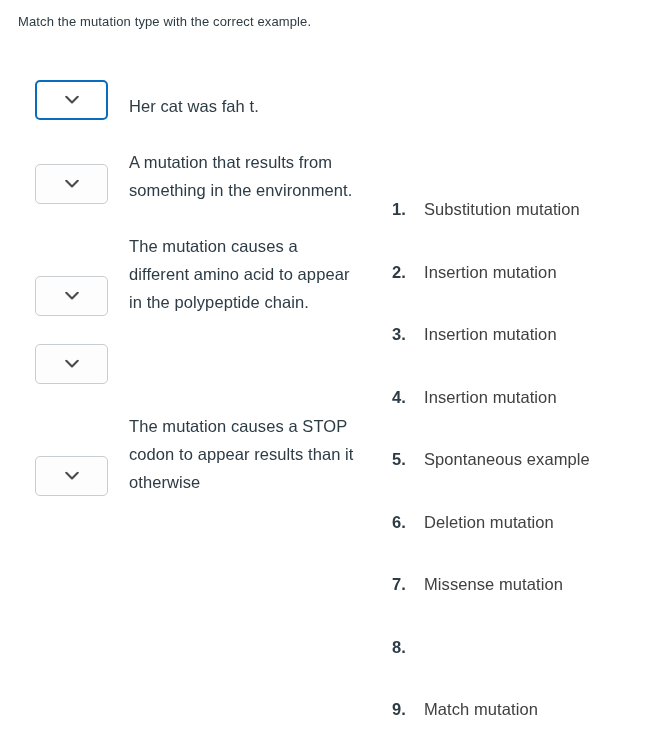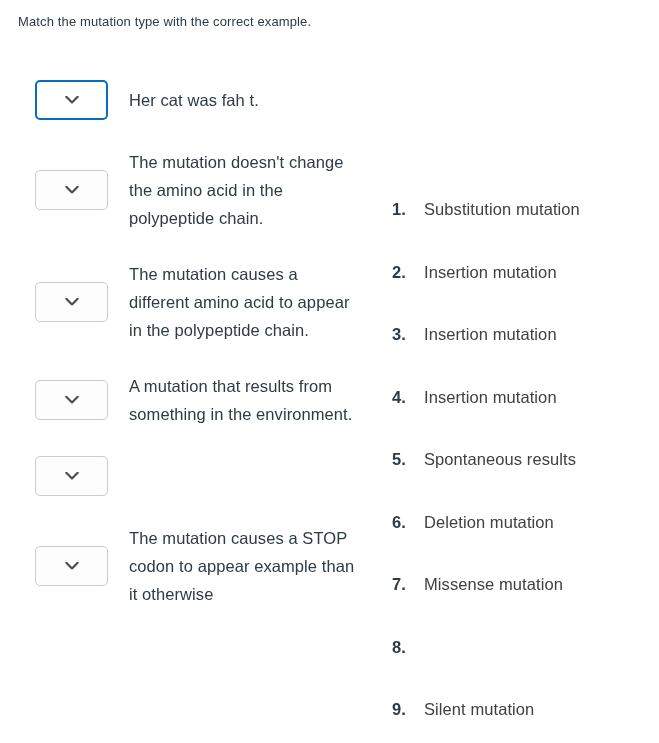--- a/index.html
+++ b/index.html
@@ -38,21 +38,21 @@
   .answers-column {
     position: absolute;
     left: 0;
     top: 72px;
     width: 390px;
   }
 
   .answer-row {
     position: relative;
     display: flex;
-    align-items: center;
+    align-items: flex-end;
     margin-bottom: 20px;
   }
 
   .select-wrap {
     flex: 0 0 auto;
     width: 73px;
     margin-left: 35px;
     margin-right: 21px;
     margin-top: 8px;
   }
@@ -150,21 +150,21 @@
       <div class="answer-row">
         <div class="select-wrap">
           <div class="select-box">
             <span class="chev">
               <svg width="14" height="9" viewBox="0 0 14 9" xmlns="http://www.w3.org/2000/svg">
                 <path d="M1.3 1.3 L7 7 L12.7 1.3" fill="none" stroke="#4a4a4a" stroke-width="2.1" stroke-linecap="round" stroke-linejoin="round"></path>
               </svg>
             </span>
           </div>
         </div>
-        <div class="answer-text">The mutation doesn't change the amino acid in the polypeptide chain.</div>
+        <div class="answer-text">A mutation that results from something in the environment.</div>
       </div>
       <div class="answer-row">
         <div class="select-wrap">
           <div class="select-box">
             <span class="chev">
               <svg width="14" height="9" viewBox="0 0 14 9" xmlns="http://www.w3.org/2000/svg">
                 <path d="M1.3 1.3 L7 7 L12.7 1.3" fill="none" stroke="#4a4a4a" stroke-width="2.1" stroke-linecap="round" stroke-linejoin="round"></path>
               </svg>
             </span>
           </div>
@@ -174,44 +174,32 @@
       <div class="answer-row">
         <div class="select-wrap">
           <div class="select-box">
             <span class="chev">
               <svg width="14" height="9" viewBox="0 0 14 9" xmlns="http://www.w3.org/2000/svg">
                 <path d="M1.3 1.3 L7 7 L12.7 1.3" fill="none" stroke="#4a4a4a" stroke-width="2.1" stroke-linecap="round" stroke-linejoin="round"></path>
               </svg>
             </span>
           </div>
         </div>
-        <div class="answer-text">A mutation that results from something in the environment.</div>
-      </div>
-      <div class="answer-row">
-        <div class="select-wrap">
-          <div class="select-box">
-            <span class="chev">
-              <svg width="14" height="9" viewBox="0 0 14 9" xmlns="http://www.w3.org/2000/svg">
-                <path d="M1.3 1.3 L7 7 L12.7 1.3" fill="none" stroke="#4a4a4a" stroke-width="2.1" stroke-linecap="round" stroke-linejoin="round"></path>
-              </svg>
-            </span>
-          </div>
-        </div>
-      </div>
-      <div class="answer-row">
-        <div class="select-wrap">
-          <div class="select-box">
-            <span class="chev">
-              <svg width="14" height="9" viewBox="0 0 14 9" xmlns="http://www.w3.org/2000/svg">
-                <path d="M1.3 1.3 L7 7 L12.7 1.3" fill="none" stroke="#4a4a4a" stroke-width="2.1" stroke-linecap="round" stroke-linejoin="round"></path>
-              </svg>
-            </span>
-          </div>
-        </div>
-        <div class="answer-text">The mutation causes a STOP codon to appear example than it otherwise</div>
+      </div>
+      <div class="answer-row">
+        <div class="select-wrap">
+          <div class="select-box">
+            <span class="chev">
+              <svg width="14" height="9" viewBox="0 0 14 9" xmlns="http://www.w3.org/2000/svg">
+                <path d="M1.3 1.3 L7 7 L12.7 1.3" fill="none" stroke="#4a4a4a" stroke-width="2.1" stroke-linecap="round" stroke-linejoin="round"></path>
+              </svg>
+            </span>
+          </div>
+        </div>
+        <div class="answer-text">The mutation causes a STOP codon to appear results than it otherwise</div>
       </div>
     </div>
 
   <div class="choices-column">
       <div class="choice-item">
         <span class="choice-num">1.</span>
         <span class="choice-label">Substitution mutation</span>
       </div>
       <div class="choice-item">
         <span class="choice-num">2.</span>
@@ -220,32 +208,32 @@
       <div class="choice-item">
         <span class="choice-num">3.</span>
         <span class="choice-label">Insertion mutation</span>
       </div>
       <div class="choice-item">
         <span class="choice-num">4.</span>
         <span class="choice-label">Insertion mutation</span>
       </div>
       <div class="choice-item">
         <span class="choice-num">5.</span>
-        <span class="choice-label">Spontaneous results</span>
+        <span class="choice-label">Spontaneous example</span>
       </div>
       <div class="choice-item">
         <span class="choice-num">6.</span>
         <span class="choice-label">Deletion mutation</span>
       </div>
       <div class="choice-item">
         <span class="choice-num">7.</span>
         <span class="choice-label">Missense mutation</span>
       </div>
       <div class="choice-item">
         <span class="choice-num">8.</span>
       </div>
       <div class="choice-item">
         <span class="choice-num">9.</span>
-        <span class="choice-label">Silent mutation</span>
+        <span class="choice-label">Match mutation</span>
       </div>
     </div>
 
 </div>
 
 </body></html>

